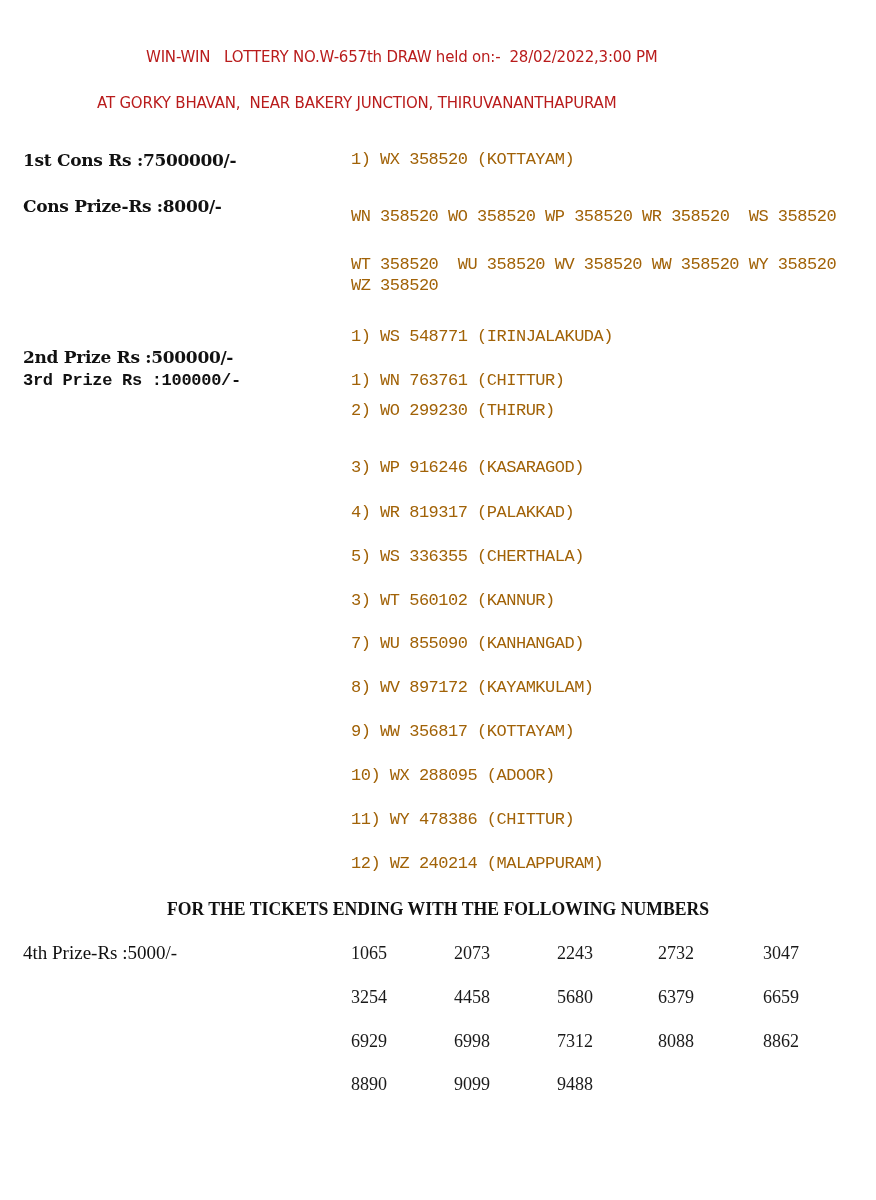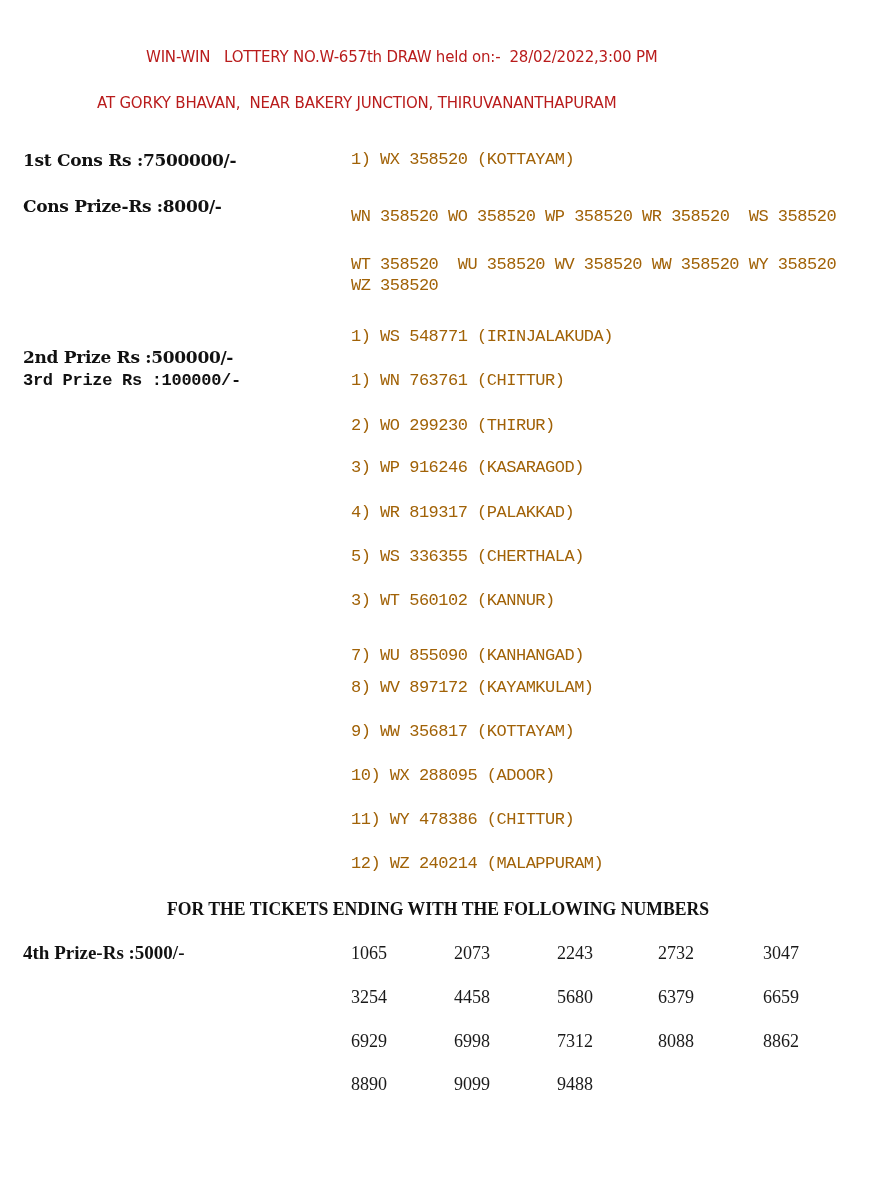--- a/index.html
+++ b/index.html
@@ -2,21 +2,21 @@
 <html><head>
   <meta charset="utf-8">
   <style>
     html, body { margin: 0; padding: 0; background: #ffffff; }
     body { width: 876px; height: 1200px; position: relative; overflow: hidden; color: #111; }
     .hdr { position: absolute; font-family: "DejaVu Sans", sans-serif; font-weight: normal; font-size: 15px; letter-spacing: -0.2px; white-space: pre; color: #b91c1c; }
     .lbl { position: absolute; left: 23px; font-family: "DejaVu Serif", serif; font-weight: bold; font-size: 17px; letter-spacing: -0.3px; white-space: pre; }
     .val { position: absolute; left: 351px; font-family: Liberation Mono, monospace; font-size: 17px; letter-spacing: -0.5px; white-space: pre; color: #a16207; }
     .sub { position: absolute; left: 0; width: 876px; text-align: center; font-family: "Liberation Serif", serif; font-weight: bold; font-size: 19px; transform: scaleX(0.93); white-space: pre; }
     .num { position: absolute; font-family: "Liberation Serif", serif; font-size: 19px; transform: scaleX(0.95); transform-origin: left; color: #1a1a1a; }
-    .lbl4 { position: absolute; left: 23px; font-family: "Liberation Serif", serif; font-weight: bold; font-size: 19px; white-space: pre; }
+    .lbl4 { position: absolute; left: 23px; font-family: "Liberation Serif", serif; font-weight: normal; font-size: 19px; white-space: pre; }
   </style>
 </head>
 <body>
 
 <div>
 
   <div class="hdr" style="left:146px; top:48px;">WIN-WIN   LOTTERY NO.W-657th DRAW held on:-  28/02/2022,3:00 PM</div>
   <div class="hdr" style="left:97px; top:94px;">AT GORKY BHAVAN,  NEAR BAKERY JUNCTION, THIRUVANANTHAPURAM</div>
 
   <div class="lbl" style="top:150px;">1st Cons Rs :7500000/-</div>
@@ -25,26 +25,26 @@
   <div class="lbl" style="top:196px;">Cons Prize-Rs :8000/-</div>
   <div class="val" style="top:196px;margin-top:11px;">WN 358520 WO 358520 WP 358520 WR 358520  WS 358520</div>
   <div class="val" style="top:255px;">WT 358520  WU 358520 WV 358520 WW 358520 WY 358520</div>
   <div class="val" style="top:276px;">WZ 358520</div>
 
   <div class="lbl" style="top:327px;margin-top:20px;">2nd Prize Rs :500000/-</div>
   <div class="val" style="top:327px;">1) WS 548771 (IRINJALAKUDA)</div>
 
   <div class="lbl" style="top:371px;font-family:Liberation Mono, monospace;">3rd Prize Rs :100000/-</div>
   <div class="val" style="top:371px;">1) WN 763761 (CHITTUR)</div>
-  <div class="val" style="top:416px;">2) WO 299230 (THIRUR)</div>
+  <div class="val" style="top:401px;">2) WO 299230 (THIRUR)</div>
   <div class="val" style="top:458px;">3) WP 916246 (KASARAGOD)</div>
   <div class="val" style="top:503px;text-align:right;">4) WR 819317 (PALAKKAD)</div>
   <div class="val" style="top:547px;">5) WS 336355 (CHERTHALA)</div>
   <div class="val" style="top:591px;">3) WT 560102 (KANNUR)</div>
-  <div class="val" style="top:634px;margin-top:12px;">7) WU 855090 (KANHANGAD)</div>
+  <div class="val" style="top:634px;">7) WU 855090 (KANHANGAD)</div>
   <div class="val" style="top:678px;">8) WV 897172 (KAYAMKULAM)</div>
   <div class="val" style="top:722px;">9) WW 356817 (KOTTAYAM)</div>
   <div class="val" style="top:766px;">10) WX 288095 (ADOOR)</div>
   <div class="val" style="top:810px;">11) WY 478386 (CHITTUR)</div>
   <div class="val" style="top:854px;">12) WZ 240214 (MALAPPURAM)</div>
 
   <div class="sub" style="top:898px;">FOR THE TICKETS ENDING WITH THE FOLLOWING NUMBERS</div>
 
   <div class="lbl4" style="top:942px;">4th Prize-Rs :5000/-</div>
 

